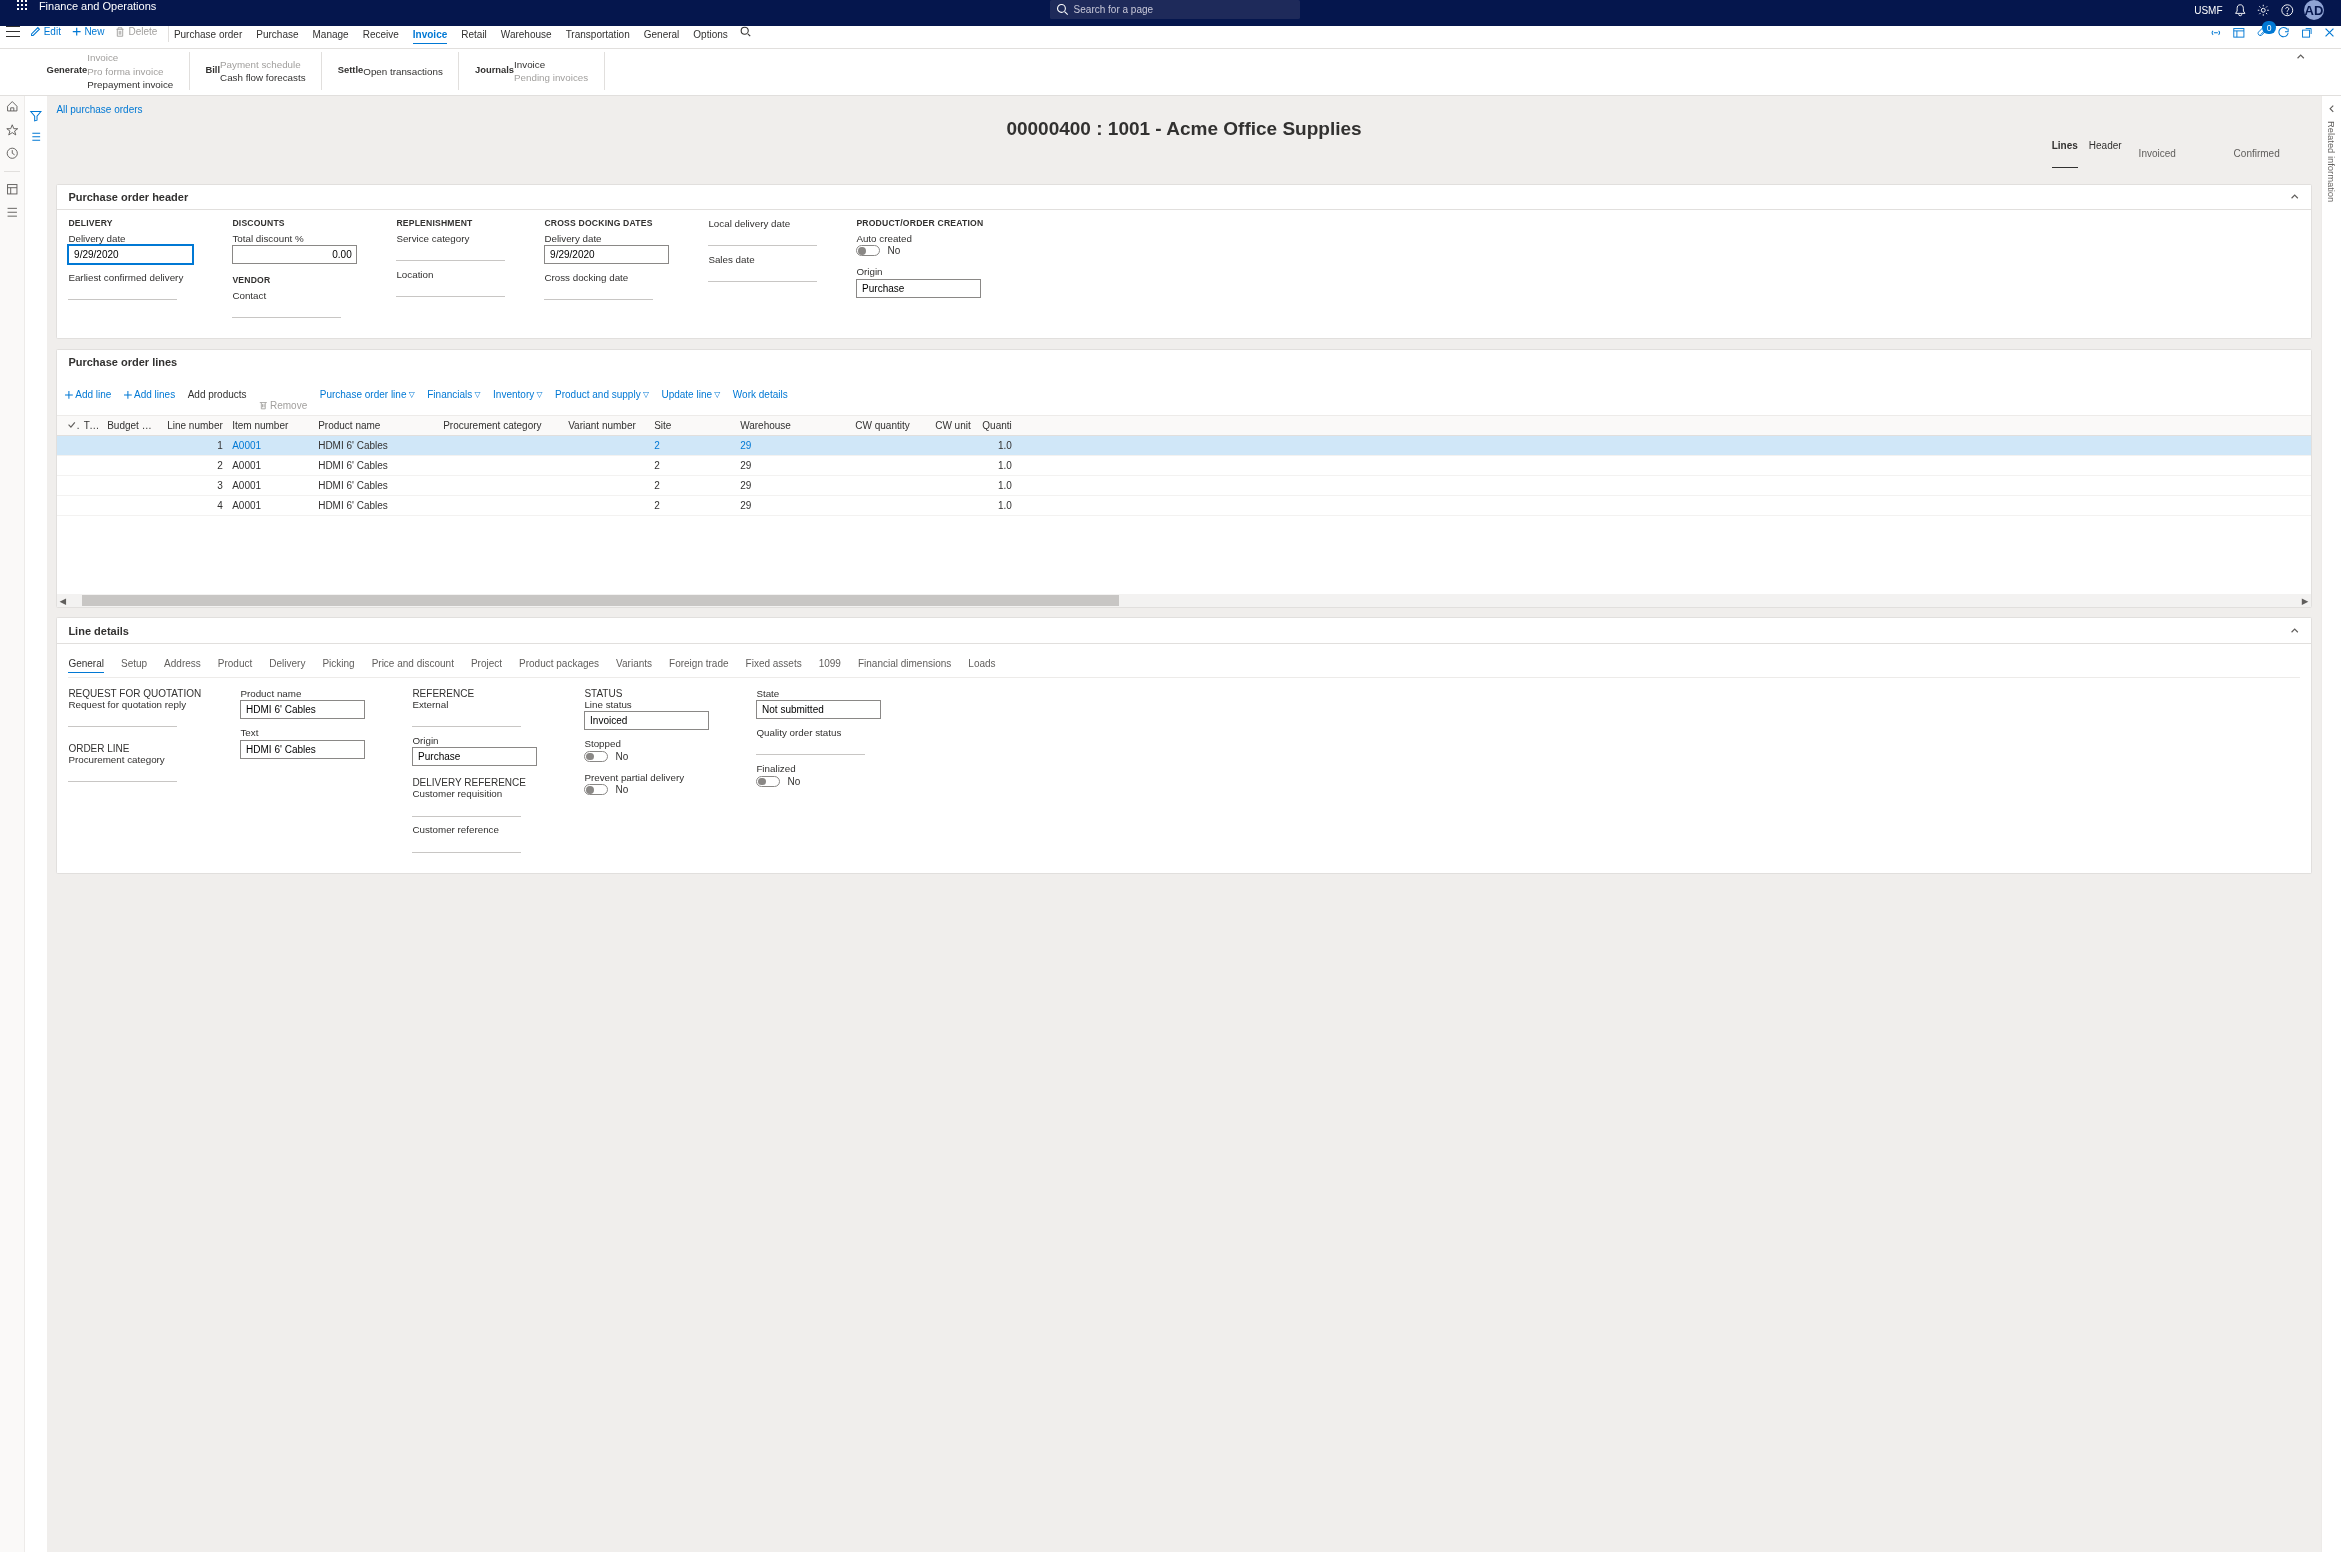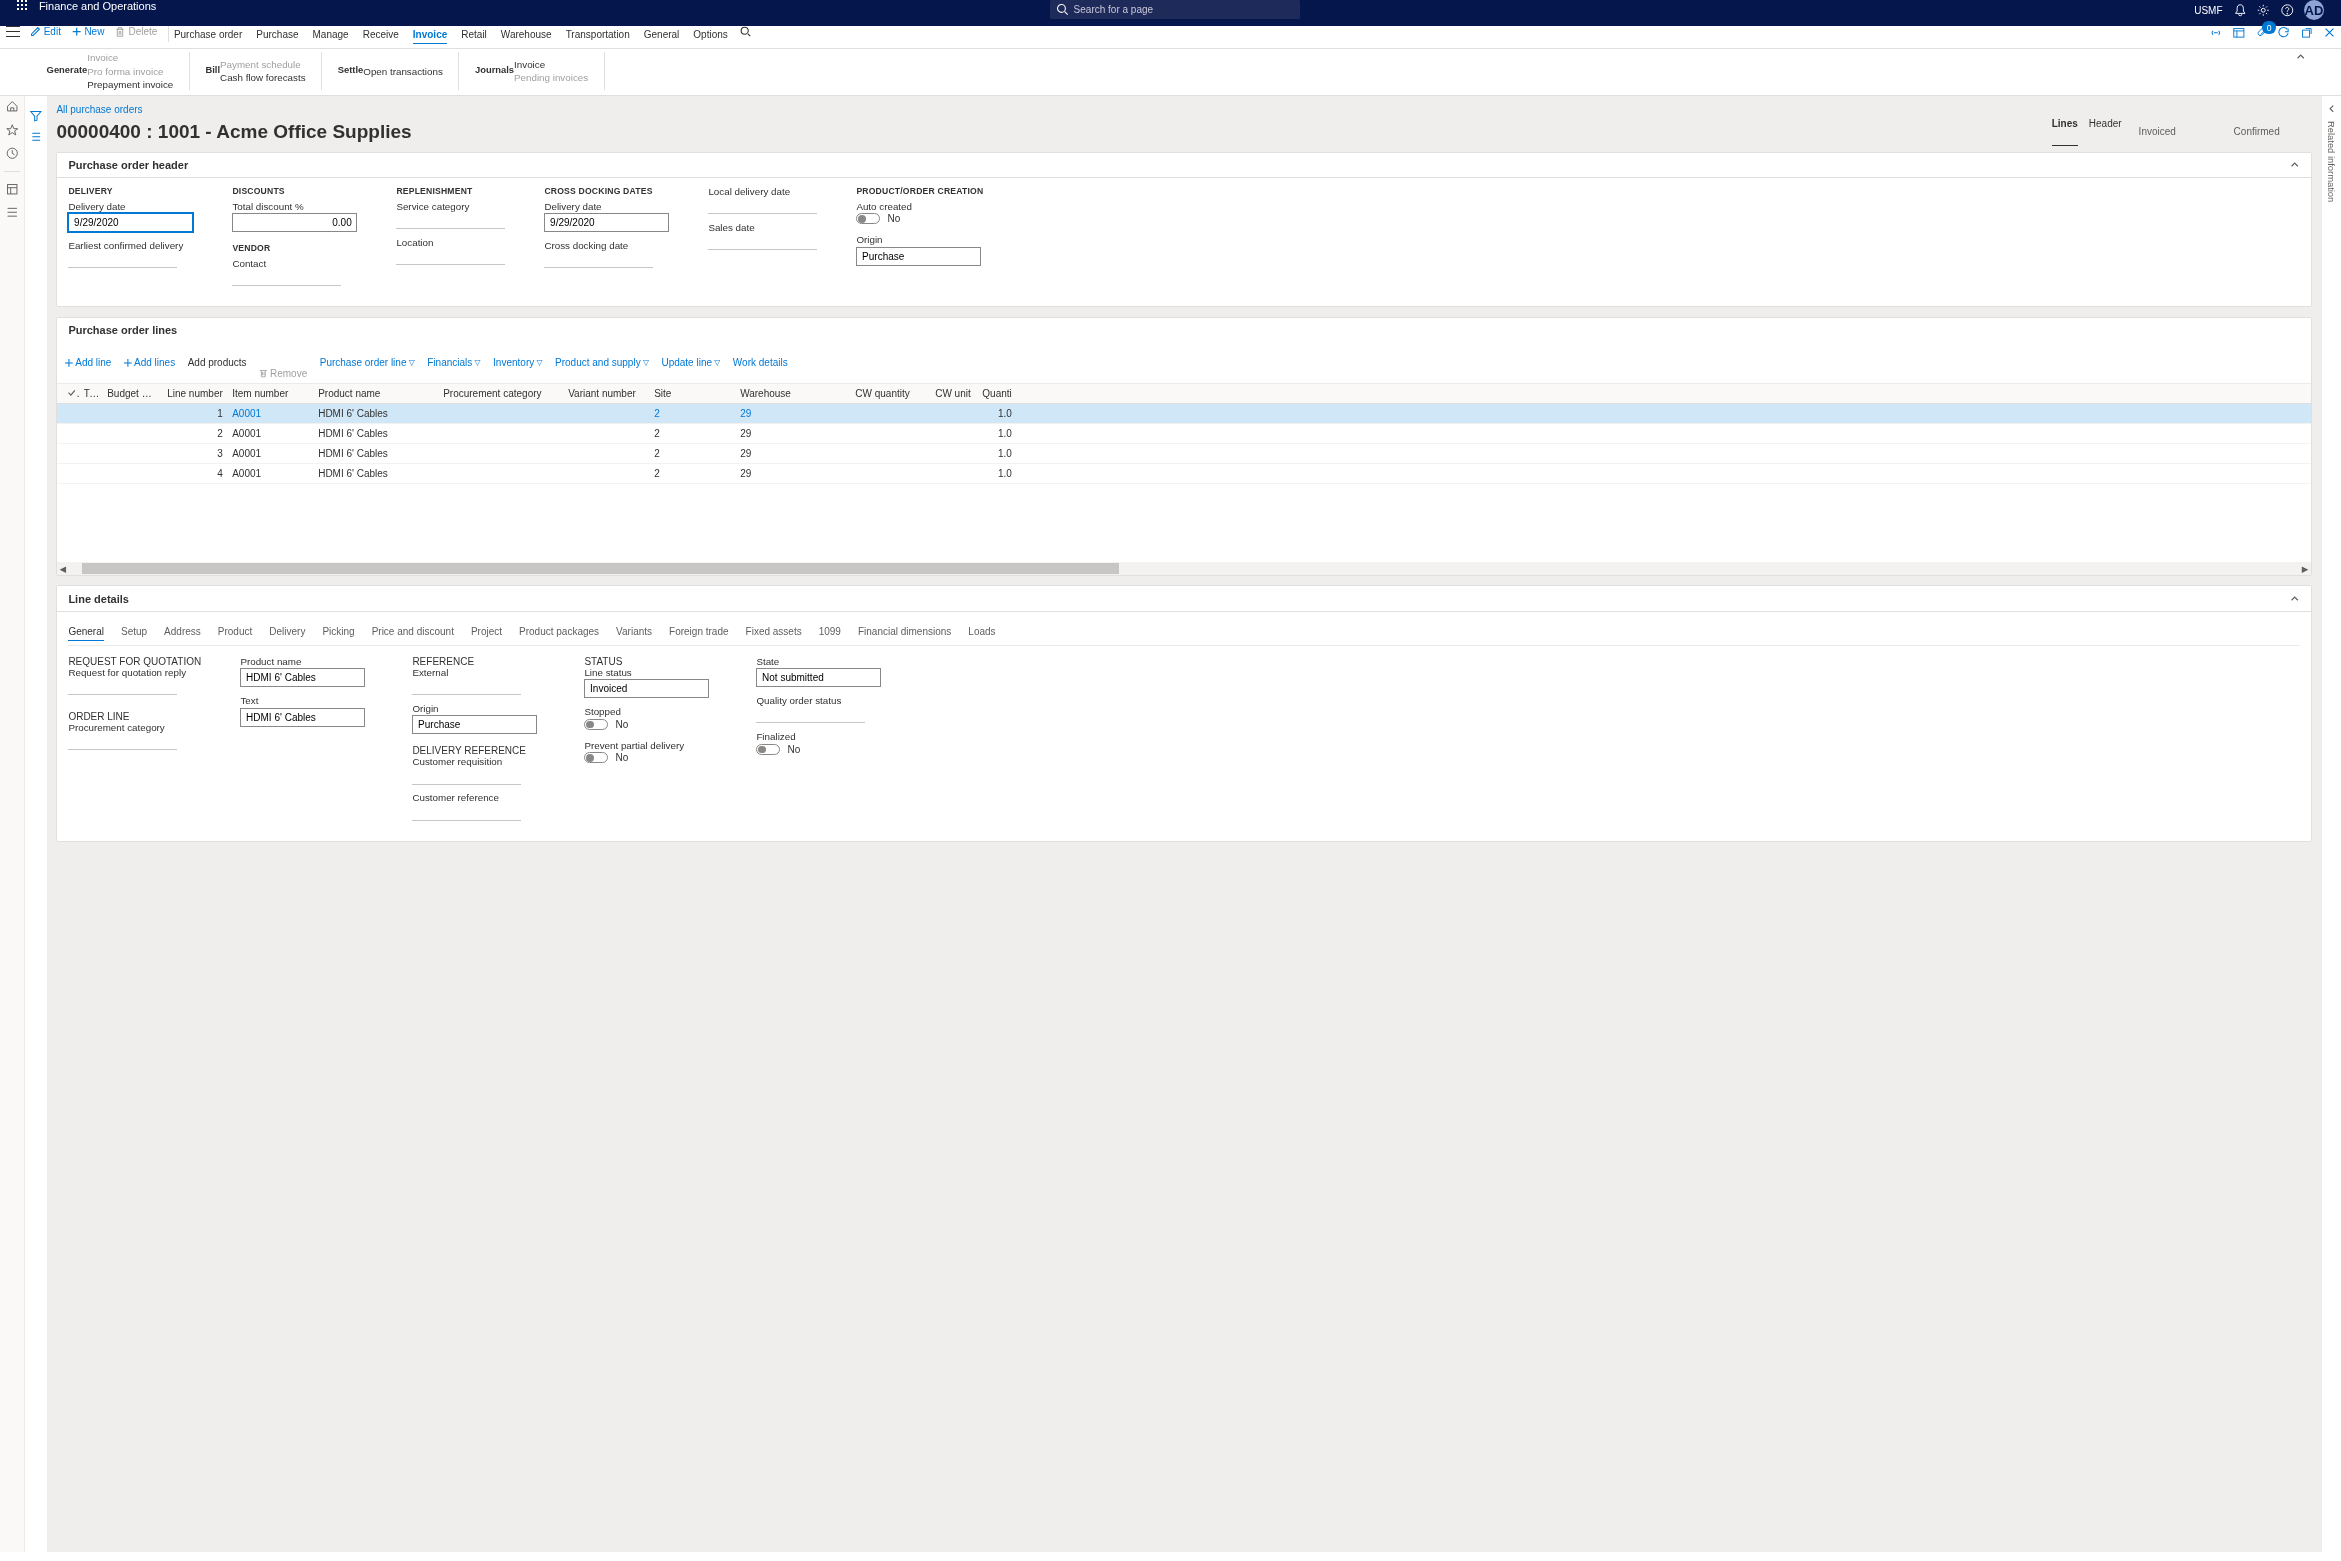--- a/index.html
+++ b/index.html
@@ -51,21 +51,21 @@
 .leftrail .sep { height:0.8px; width:15.6px; background:#e1dfdd; }
 .leftrail2 { width:22px; display:flex; flex-direction:column; align-items:center; padding-top:14px; gap:9.4px; }
 .leftrail2 svg { stroke:#0078d4; width:11.7px; height:11.7px; cursor:pointer; }
 
 
 .main { flex:1; background:#f0eeec; padding:7.8px 9.4px; overflow:auto; position:relative; }
 .rightrail { width:20px; background:#fff; border-left:0.8px solid #edebe9; display:flex; flex-direction:column; align-items:center; padding-top:7.8px; }
 .rightrail .vtext { writing-mode:vertical-rl; font-size:9.4px; color:#605e5c; margin-top:7.8px; cursor:pointer; }
 
 .breadcrumb { color:#0078d4; font-size:10px; cursor:pointer; margin-bottom:3.1px; }
-.page-head { display:flex; align-items:center; margin-bottom:6px; }
+.page-head { display:flex; align-items:center; margin-bottom:16px;flex-direction:column; }
 .page-title { font-size:19px; font-weight:600; }
 .head-right { margin-left:auto; display:flex; align-items:center; gap:17px; font-size:10px; }
 .seg { display:flex; gap:11px; }
 .seg span { cursor:pointer; padding-bottom:16px; }
 .seg .active { font-weight:600; border-bottom:1.6px solid #323130; }
 .status-txt { color:#605e5c; min-width:78px; }
 
 .panel { background:#fff; border:0.8px solid #e1dfdd; border-radius:1.6px; margin-bottom:9.4px; }
 .panel-head { padding:6.2px 11px; font-weight:600; font-size:11px; display:flex; align-items:center; cursor:pointer; }
 .panel-head .chev { margin-left:auto; }

